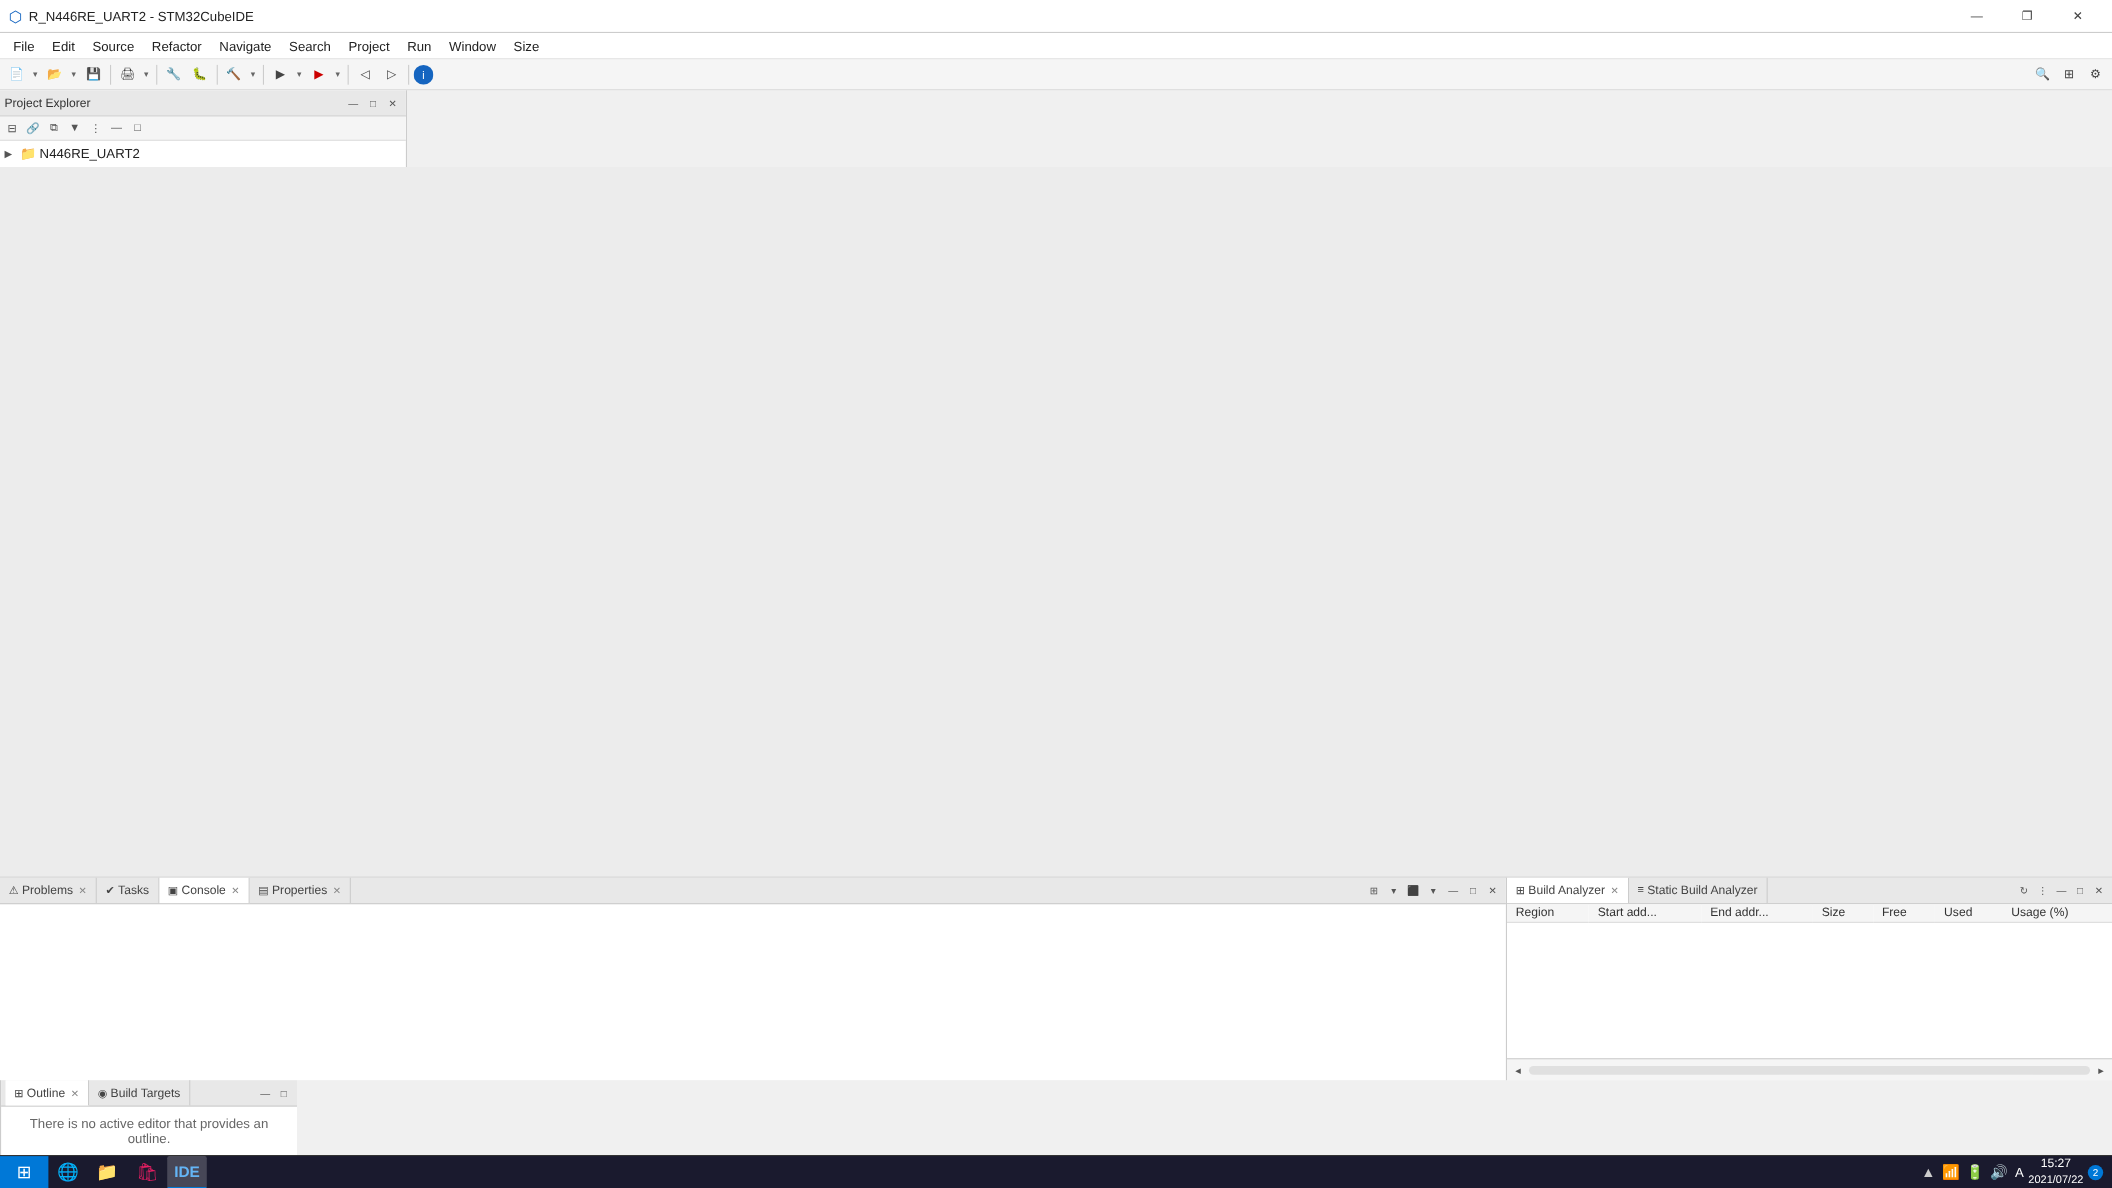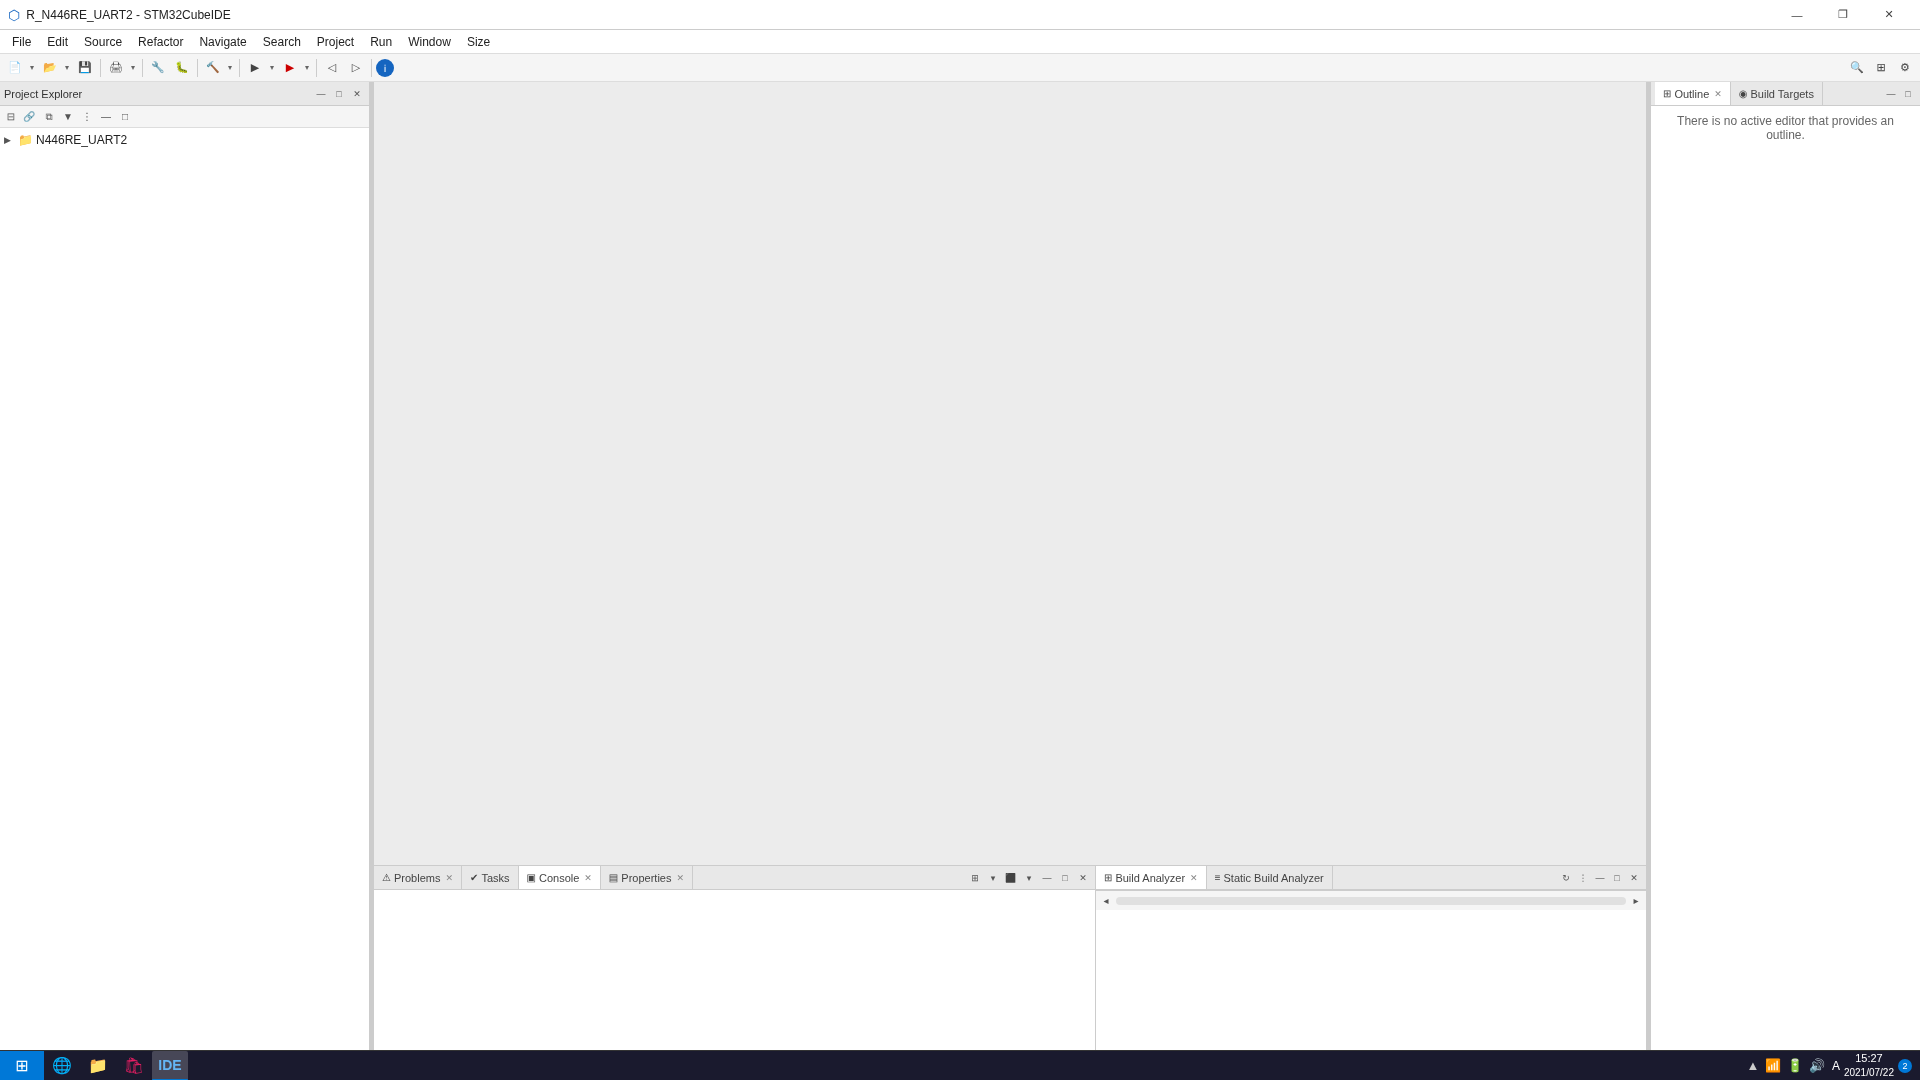--- a/index.html
+++ b/index.html
@@ -295,21 +295,21 @@
   <div class="tb-btn" title="Back">◁</div>
   <div class="tb-btn" title="Forward">▷</div>
   <div class="tb-sep"></div>
   <div class="tb-btn" title="Info" style="background:#1565c0; color:#fff; border-radius:50%; width:18px; height:18px; font-size:10px;">ℹ</div>
   <div style="flex:1;"></div>
   <div class="tb-btn" title="Search">🔍</div>
   <div class="tb-btn" title="Perspectives">⊞</div>
   <div class="tb-btn" title="Perspectives Config">⚙</div>
 </div>
 
-<div id="main-layout" style="display:flex; height: calc(1080px - 30px - 24px - 28px - 30px);">
+<div id="main-layout" style="display:flex; height: calc(1080px - 30px - 24px - 28px - 30px); flex-direction: column;">
 
   <div id="left-panel">
     <div class="panel-header">
       <span class="panel-title">Project Explorer</span>
       <div class="panel-controls">
         <div class="panel-ctrl-btn">—</div>
         <div class="panel-ctrl-btn">□</div>
         <div class="panel-ctrl-btn">✕</div>
       </div>
     </div>
@@ -382,20 +382,37 @@
             <span>Static Build Analyzer</span>
           </div>
           <div class="ba-panel-ctrl">
             <div class="ba-ctrl-btn">↻</div>
             <div class="ba-ctrl-btn">⋮</div>
             <div class="ba-ctrl-btn">—</div>
             <div class="ba-ctrl-btn">□</div>
             <div class="ba-ctrl-btn">✕</div>
           </div>
         </div>
+        <div style="overflow:auto; flex:1;">
+          <table id="memory-table">
+            <thead>
+              <tr>
+                <th>Region</th>
+                <th>Start add...</th>
+                <th>End addr...</th>
+                <th>Size</th>
+                <th>Free</th>
+                <th>Used</th>
+                <th>Usage (%)</th>
+              </tr>
+            </thead>
+            <tbody id="memory-table-body">
+            </tbody>
+          </table>
+        </div>
         <div id="memory-scrollbar-area">
           <div class="scroll-arrow">◂</div>
           <div class="scroll-track"></div>
           <div class="scroll-arrow">▸</div>
         </div>
       </div>
     </div>
   </div>
 
   <div class="splitter-v"></div>

